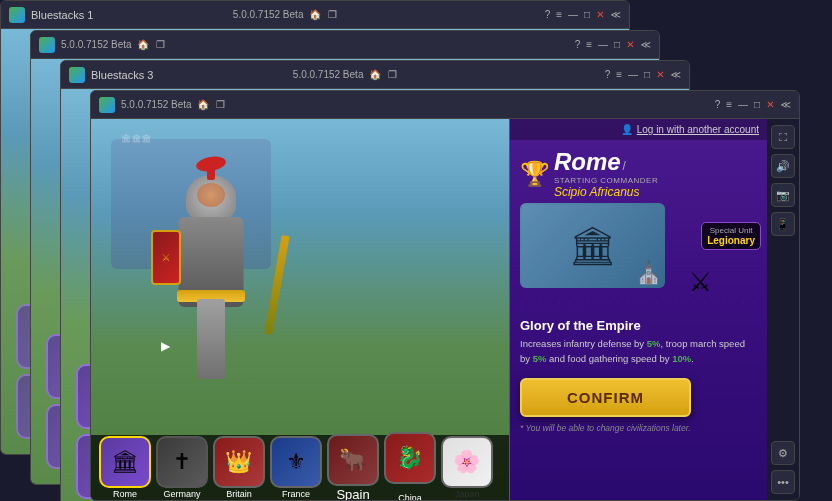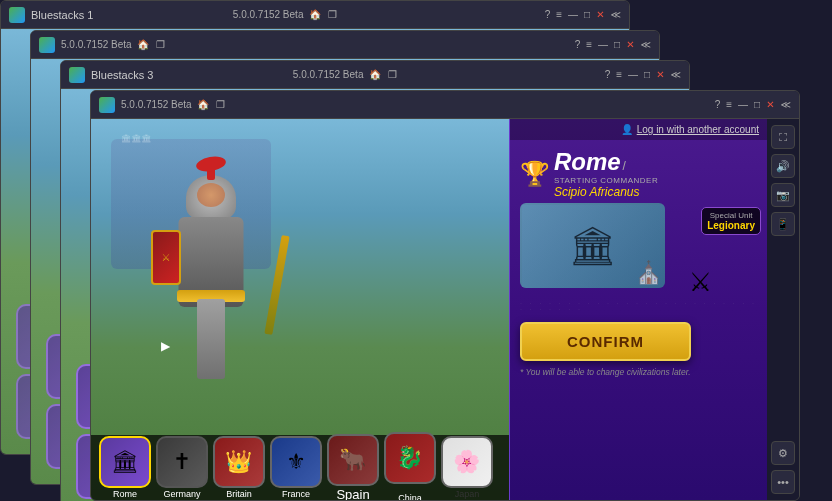--- a/index.html
+++ b/index.html
@@ -279,32 +279,38 @@
       </div>
 
       <div style="padding:0 10px;position:relative;height:95px;">
         <div style="width:145px;height:85px;background:linear-gradient(135deg,#5a8aaa,#3a6a8a);border-radius:6px;overflow:hidden;display:flex;align-items:center;justify-content:center;position:relative;">
 
           <div style="font-size:38px;">🏛</div>
           <div style="position:absolute;bottom:2px;right:2px;font-size:22px;">⛪</div>
           <div style="position:absolute;top:2px;left:2px;width:100%;height:100%;background:linear-gradient(135deg,rgba(100,150,200,0.3),rgba(50,100,150,0.3));"></div>
         </div>
 
-        <div style="position:absolute;right:6px;top:4px;background:rgba(0,0,0,0.75);border:1px solid #8a4ace;border-radius:5px;padding:3px 5px;text-align:center;">
+        <div style="position:absolute;right:6px;top:19px;background:rgba(0,0,0,0.75);border:1px solid #8a4ace;border-radius:5px;padding:3px 5px;text-align:center;">
           <div style="font-size:8px;color:#aaa;">Special Unit</div>
           <div style="font-size:10px;color:#ffd700;font-weight:bold;">Legionary</div>
         </div>
 
         <div style="position:absolute;right:55px;bottom:0px;font-size:26px;">⚔</div>
       </div>
 
       <div style="padding:2px 10px;display:flex;gap:2px;flex-wrap:wrap;opacity:0.3;">
         <span style="font-size:6px;color:#aaa;letter-spacing:3px;">· · · · · · · · · · · · · · · · · · · · · · · · · · · · · · · ·</span>
       </div>
 
+      <div style="padding:4px 10px;">
+        <div style="font-size:13px;font-weight:bold;color:#fff;margin-bottom:3px;">Glory of the Empire</div>
+        <div style="font-size:9.5px;color:#ccc;line-height:1.6;">
+          <span>Increases infantry defense by </span><span style="color:#4CAF50;font-weight:bold;">5%</span><span>, troop march speed by </span><span style="color:#4CAF50;font-weight:bold;">5%</span><span> and food gathering speed by </span><span style="color:#4CAF50;font-weight:bold;">10%</span><span>.</span>
+        </div>
+      </div>
 
       <div style="padding:8px 10px 4px;display:flex;justify-content:flex-start;">
         <button style="background:linear-gradient(180deg,#f0c030,#d4a010);border:2px solid #f0d050;border-radius:6px;padding:9px 45px;font-size:15px;font-weight:bold;color:#5a2a00;cursor:pointer;letter-spacing:1px;box-shadow:0 3px 8px rgba(0,0,0,0.5);">CONFIRM</button>
       </div>
 
       <div style="font-size:8.5px;color:#888;font-style:italic;padding:2px 10px;">* You will be able to change civilizations later.</div>
 
     </div>
 
     <div style="position:absolute;right:0;top:0;width:32px;height:100%;background:#1a1a2e;display:flex;flex-direction:column;align-items:center;padding:6px 0;gap:5px;">

